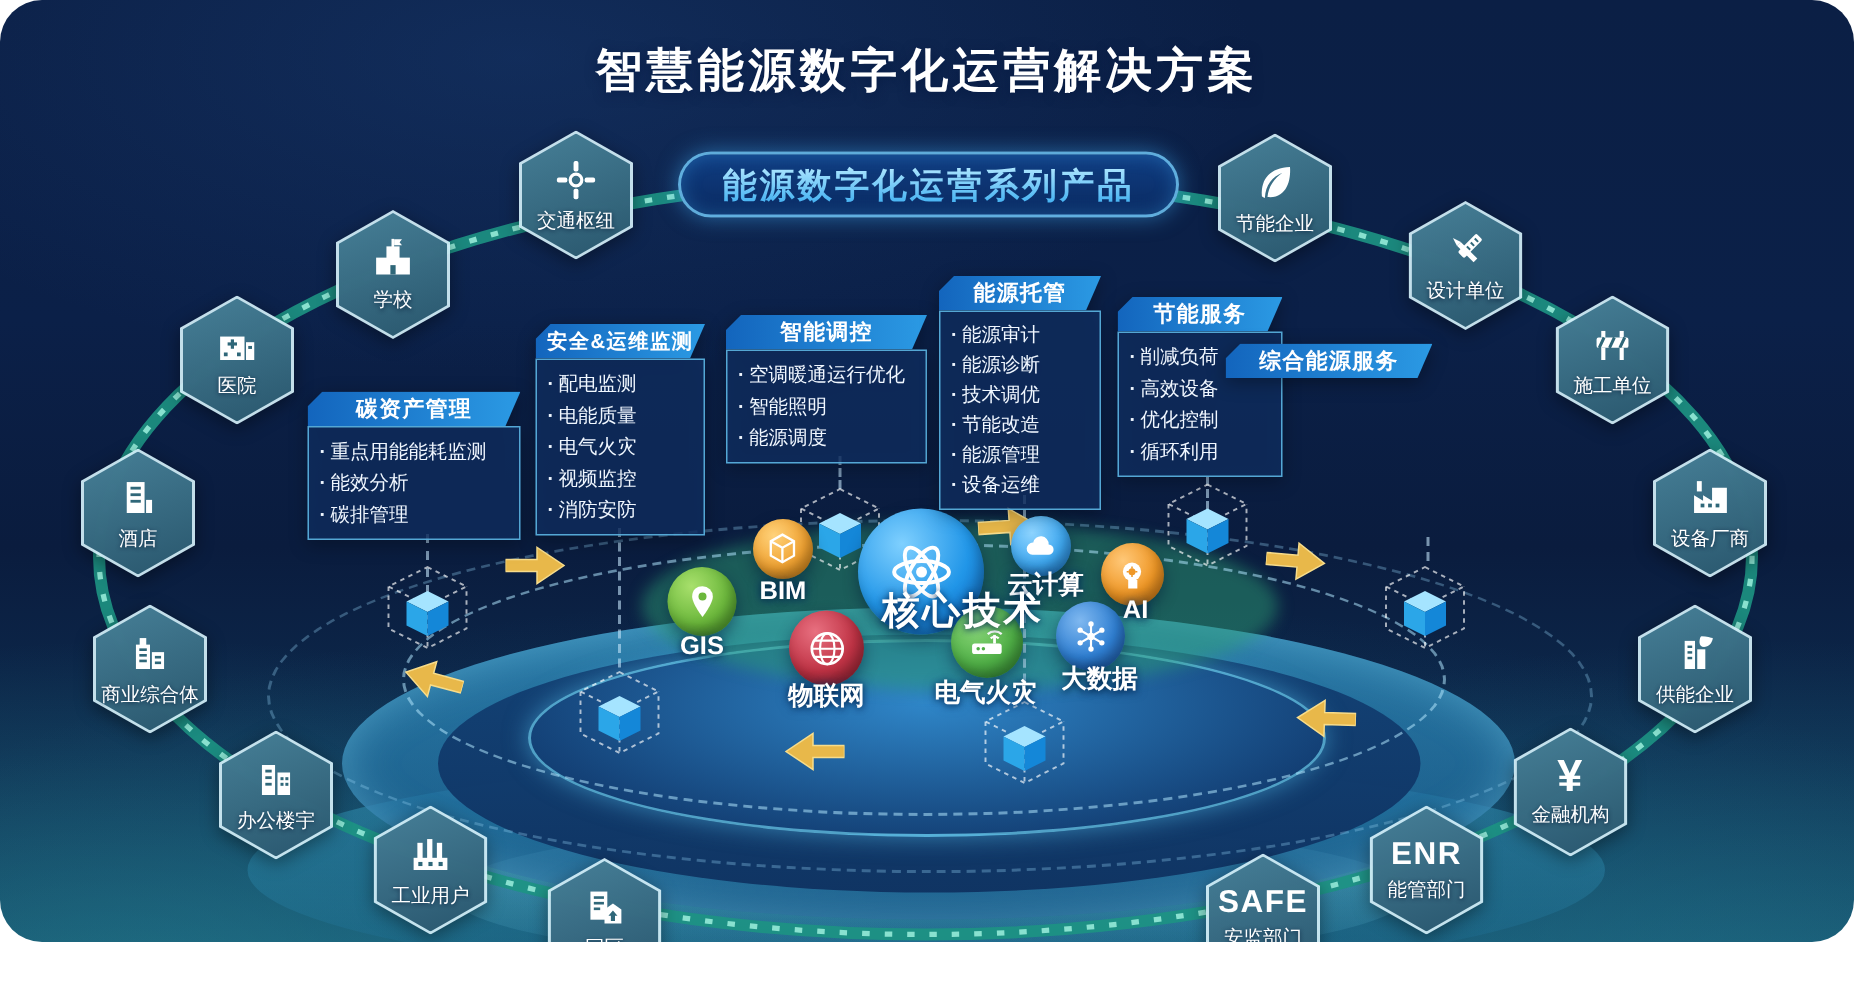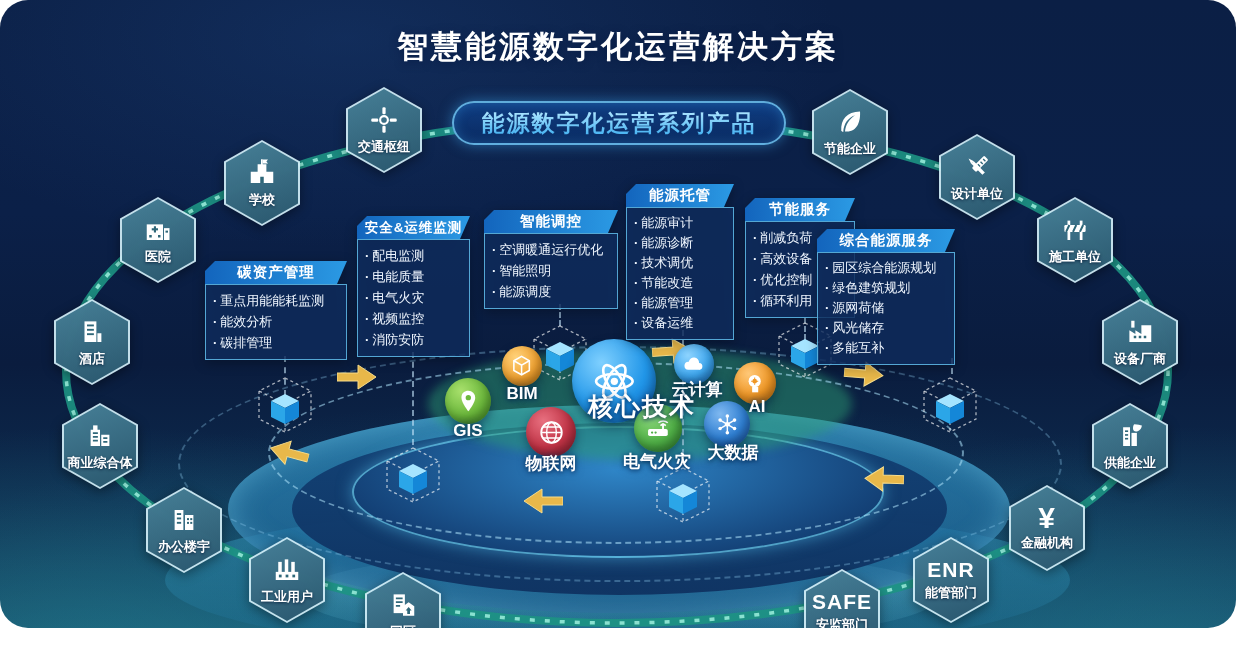--- a/index.html
+++ b/index.html
@@ -34,21 +34,21 @@
   .plat-green{left:428px;top:348px;width:424px;height:112px;background:rgba(46,160,118,.48);filter:blur(5px);z-index:2;}
   .ringdot1{left:268px;top:362px;width:692px;height:178px;border:2px dashed rgba(175,228,252,.55);z-index:2;}
   .ringdot2{left:178px;top:346px;width:880px;height:232px;border:2px dashed rgba(150,212,246,.32);z-index:2;}
   
   .hex{width:76px;height:86px;z-index:5;filter:drop-shadow(0 3px 6px rgba(0,0,0,.4));}
   .hexb,.hexf{position:absolute;clip-path:polygon(50% 0,100% 25%,100% 75%,50% 100%,0 75%,0 25%);}
   .hexb{inset:0;background:rgba(212,240,250,.92);}
   .hexf{inset:2px;background:linear-gradient(160deg,rgba(66,124,148,.97),rgba(36,82,105,.97));}
   .hexc{position:absolute;inset:0;display:flex;flex-direction:column;align-items:center;justify-content:center;gap:3px;}
   .hexc svg{width:30px;height:30px;}
-  .hex-label{color:#fff;font-size:13px;font-weight:bold;white-space:nowrap;text-shadow:0 1px 3px rgba(0,20,50,.8);}
+  .hex-label{color:#fff;font-size:13px;font-weight:normal;white-space:nowrap;text-shadow:0 1px 3px rgba(0,20,50,.8);}
   .hex-badge{color:#fff;font-weight:bold;font-size:21px;line-height:22px;letter-spacing:1px;}
   .hex-badge.yen{font-size:30px;line-height:26px;}
   
   .card{z-index:6;filter:drop-shadow(0 3px 6px rgba(0,0,0,.35));border-radius:21px;}
   .card-h{height:23px;background:linear-gradient(90deg,#1365bd,#2b9ae4);clip-path:polygon(10px 0,100% 0,calc(100% - 10px) 100%,0 100%,0 10px);
     display:flex;align-items:center;justify-content:center;color:#fff;font-weight:bold;font-size:14.5px;letter-spacing:1px;}
   .card-b{background:rgba(15,46,98,.78);border:1px solid rgba(98,190,235,.85);padding:5px 7px 6px 7px;}
   .card-b ul{list-style:none;margin:0;padding:0;}
   .card-b li{font-size:13px;color:#f0f7ff;line-height:21px;white-space:nowrap;}
   .card-b li::before{content:"·";margin-right:3px;font-weight:bold;}
@@ -461,29 +461,20 @@
         <ul>
       <li>削减负荷</li>
       <li>高效设备</li>
       <li>优化控制</li>
       <li>循环利用</li>
     </ul>
       </div>
     </div>
   <div class="abs card" style="left:817px;top:229px;width:138px">
     <div class="card-h">综合能源服务</div>
-    <div class="card-b lh20">
-        <ul>
-      <li>园区综合能源规划</li>
-      <li>绿色建筑规划</li>
-      <li>源网荷储</li>
-      <li>风光储存</li>
-      <li>多能互补</li>
-    </ul>
-      </div>
     </div>
 
   <div class="abs sphere" style="left:572px;top:339px;width:84px;height:84px;background:radial-gradient(circle at 35% 28%,#7fd0ff,#2196e8 55%,#0d5ab0)">
     <svg viewBox="0 0 24 24">
         <circle cx="12" cy="12" r="1.8" fill="#fff"></circle>
         <ellipse cx="12" cy="12" rx="9" ry="3.6" fill="none" stroke="#fff" stroke-width="1.3"></ellipse>
         <ellipse cx="12" cy="12" rx="9" ry="3.6" fill="none" stroke="#fff" stroke-width="1.3" transform="rotate(60 12 12)"></ellipse>
         <ellipse cx="12" cy="12" rx="9" ry="3.6" fill="none" stroke="#fff" stroke-width="1.3" transform="rotate(120 12 12)"></ellipse>
       </svg>
   </div>

